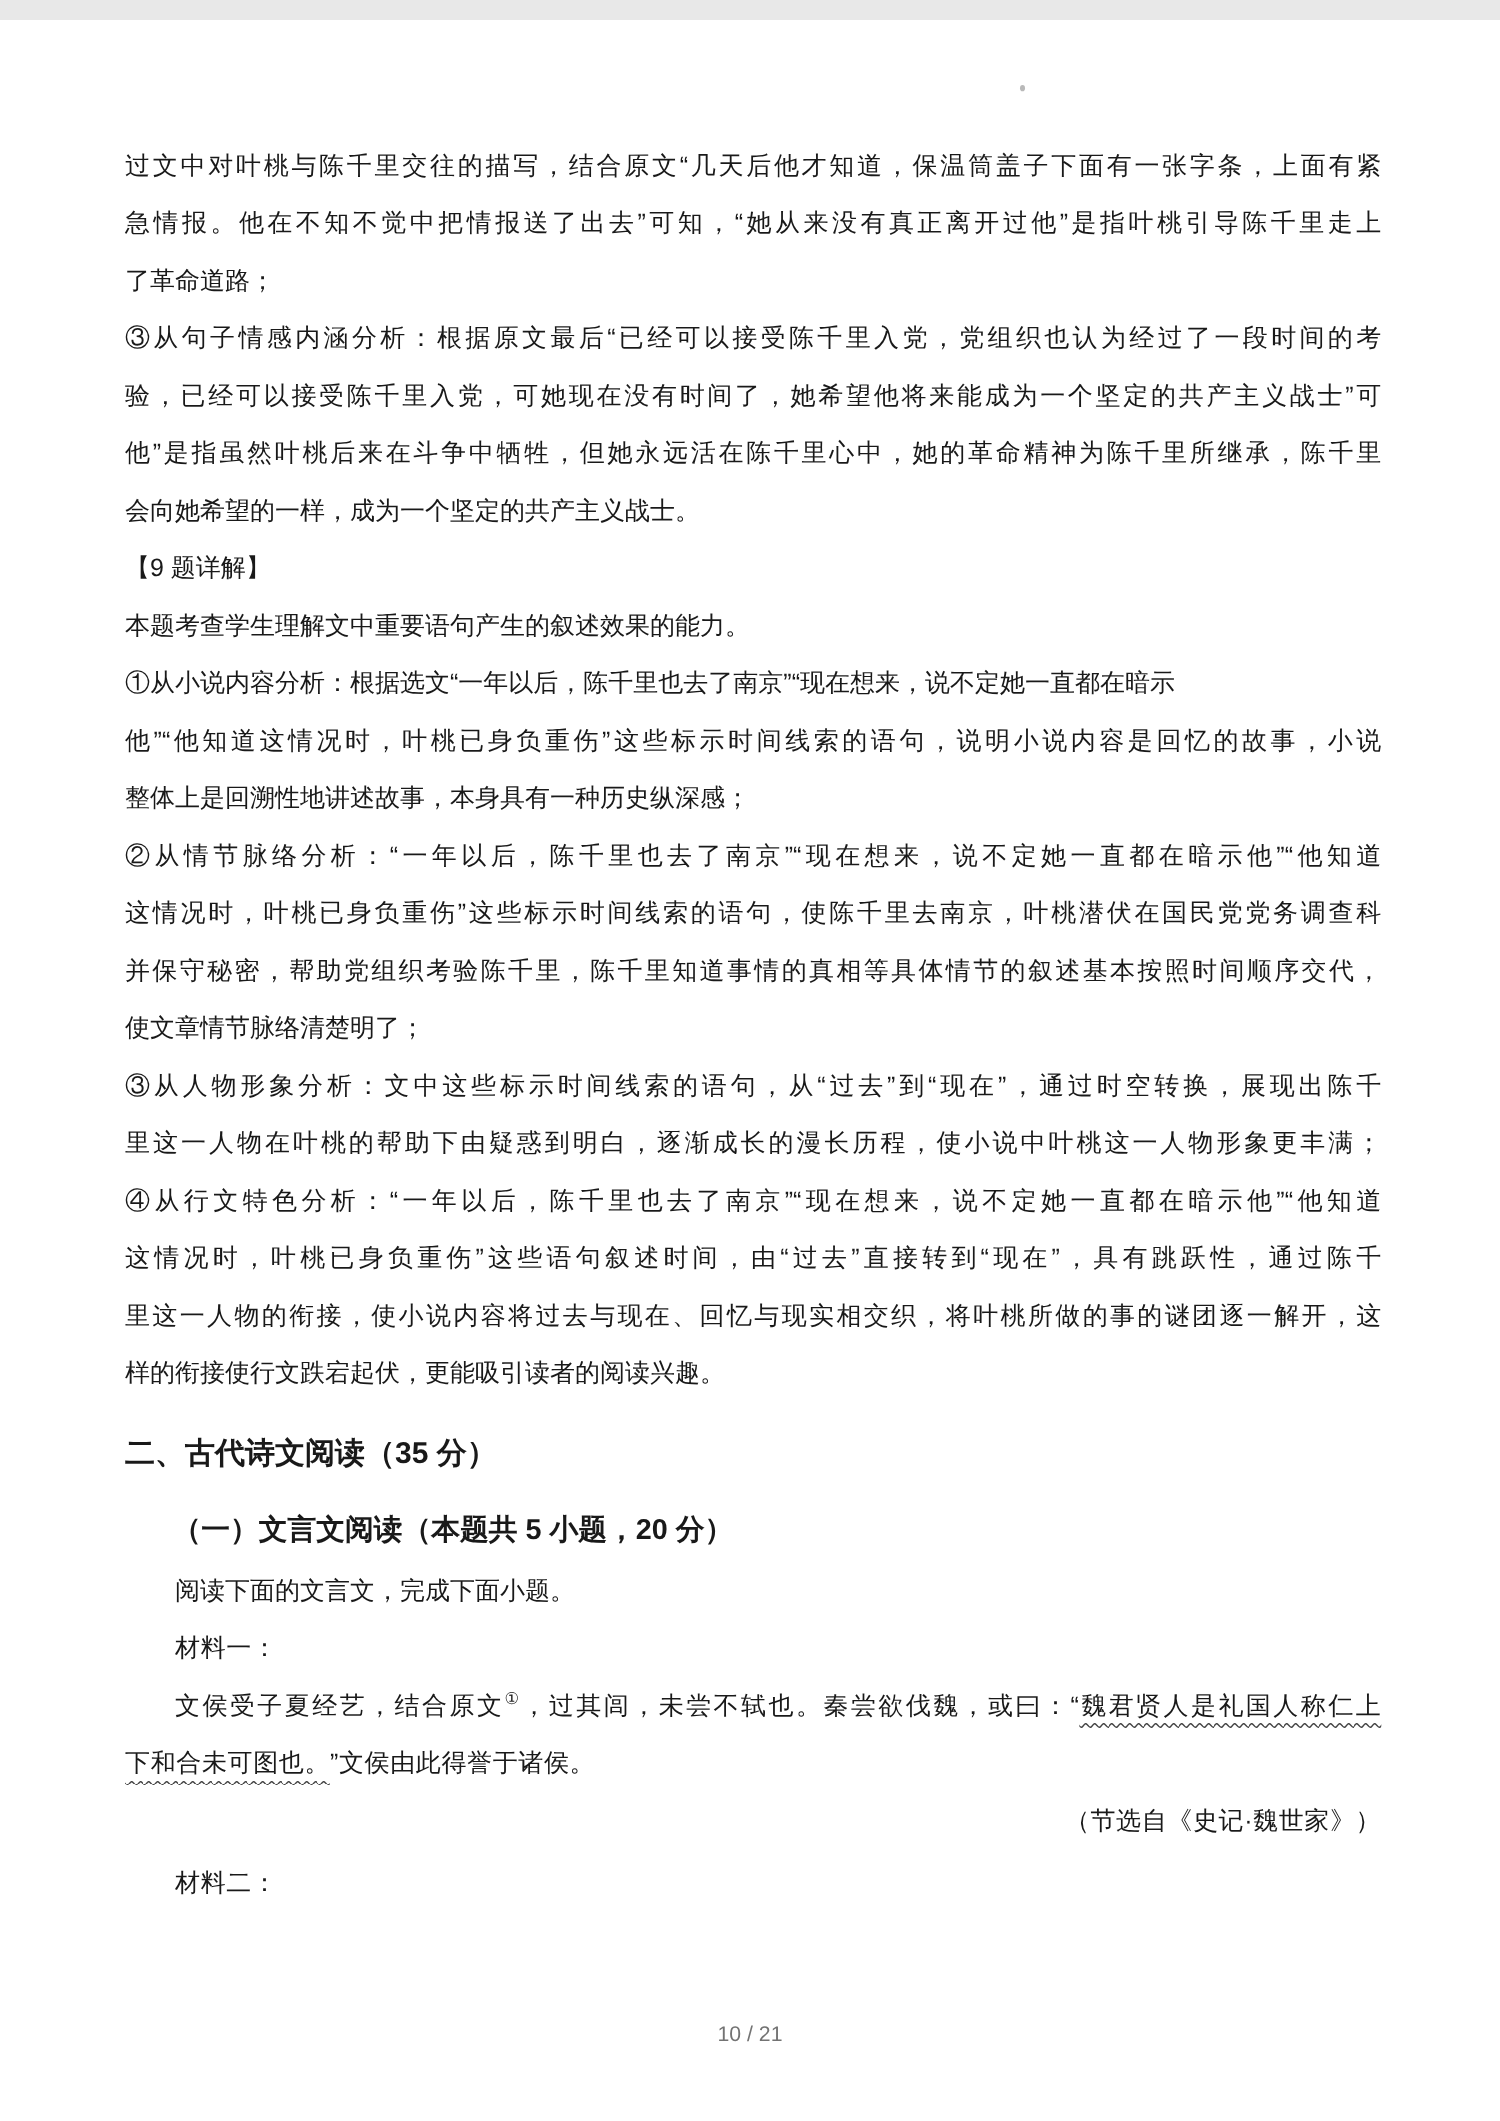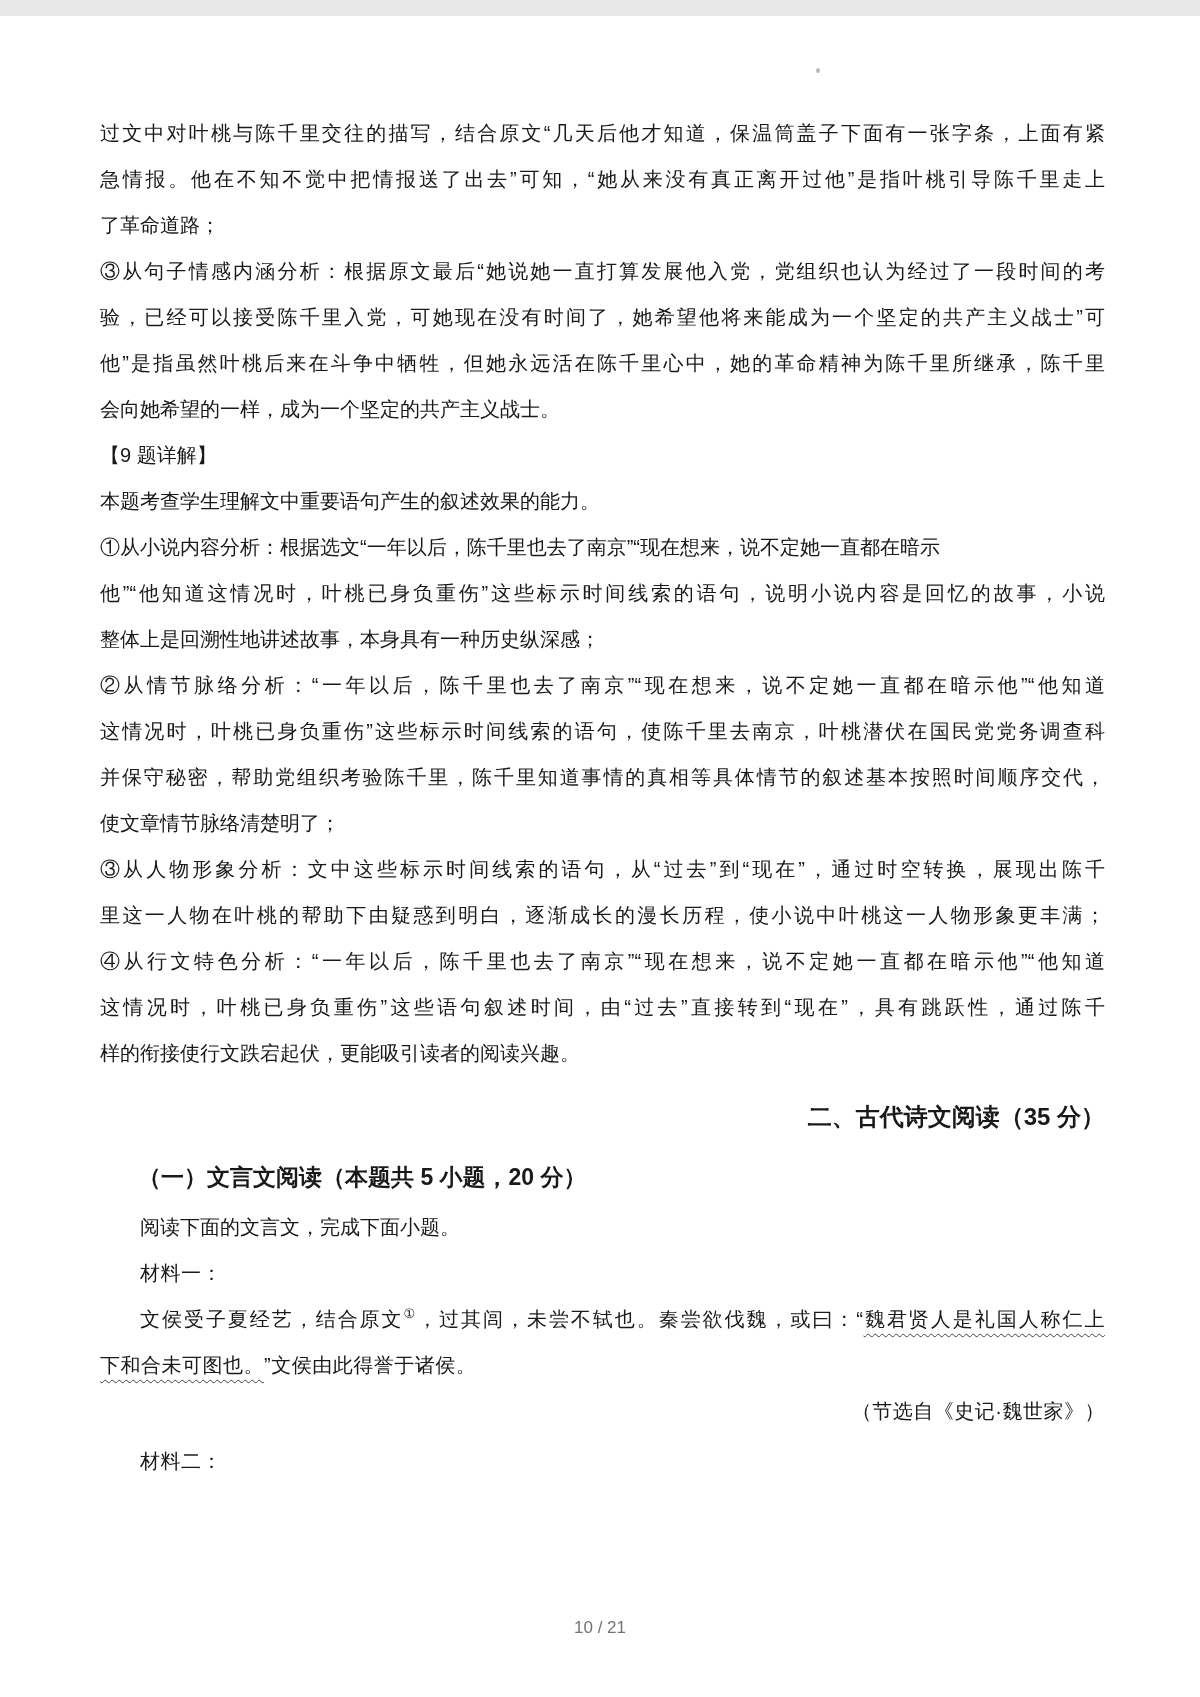--- a/index.html
+++ b/index.html
@@ -28,21 +28,20 @@
   .jl{ text-align-last:justify; }
   .indent{ text-indent:40px; }
   .pad{ padding-left:40px; }
   .h-main{
     margin-top:16px;
     font-size:24px;
     font-weight:bold;
     line-height:50px;
     height:50px;
     white-space:nowrap;
-    text-align:right;
   }
   .h-sub{
     margin-top:10px;
     padding-left:38px;
     font-size:23px;
     font-weight:bold;
     line-height:50px;
     height:50px;
     white-space:nowrap;
   }
@@ -84,38 +83,39 @@
 
 <div class="page">
 
   <div class="speck"></div>
 
   <div class="content">
 
     <div class="line jl">过文中对叶桃与陈千里交往的描写，结合原文“几天后他才知道，保温筒盖子下面有一张字条，上面有紧</div>
     <div class="line jl">急情报。他在不知不觉中把情报送了出去”可知，“她从来没有真正离开过他”是指叶桃引导陈千里走上</div>
     <div class="line">了革命道路；</div>
-    <div class="line jl">③从句子情感内涵分析：根据原文最后“她说她一直打算发展他入党，党组织也认为经过了一段时间的考</div>
+    <div class="line jl">③从句子情感内涵分析：根据原文最后“已经可以接受陈千里入党，党组织也认为经过了一段时间的考</div>
     <div class="line jl">验，已经可以接受陈千里入党，可她现在没有时间了，她希望他将来能成为一个坚定的共产主义战士”可</div>
     <div class="line jl">他”是指虽然叶桃后来在斗争中牺牲，但她永远活在陈千里心中，她的革命精神为陈千里所继承，陈千里</div>
     <div class="line">会向她希望的一样，成为一个坚定的共产主义战士。</div>
 
     <div class="line">【9 题详解】</div>
     <div class="line">本题考查学生理解文中重要语句产生的叙述效果的能力。</div>
     <div class="line">①从小说内容分析：根据选文“一年以后，陈千里也去了南京”“现在想来，说不定她一直都在暗示</div>
     <div class="line jl">他”“他知道这情况时，叶桃已身负重伤”这些标示时间线索的语句，说明小说内容是回忆的故事，小说</div>
     <div class="line">整体上是回溯性地讲述故事，本身具有一种历史纵深感；</div>
     <div class="line jl">②从情节脉络分析：“一年以后，陈千里也去了南京”“现在想来，说不定她一直都在暗示他”“他知道</div>
     <div class="line jl">这情况时，叶桃已身负重伤”这些标示时间线索的语句，使陈千里去南京，叶桃潜伏在国民党党务调查科</div>
     <div class="line jl">并保守秘密，帮助党组织考验陈千里，陈千里知道事情的真相等具体情节的叙述基本按照时间顺序交代，</div>
     <div class="line">使文章情节脉络清楚明了；</div>
     <div class="line jl">③从人物形象分析：文中这些标示时间线索的语句，从“过去”到“现在”，通过时空转换，展现出陈千</div>
     <div class="line jl">里这一人物在叶桃的帮助下由疑惑到明白，逐渐成长的漫长历程，使小说中叶桃这一人物形象更丰满；</div>
     <div class="line jl">④从行文特色分析：“一年以后，陈千里也去了南京”“现在想来，说不定她一直都在暗示他”“他知道</div>
     <div class="line jl">这情况时，叶桃已身负重伤”这些语句叙述时间，由“过去”直接转到“现在”，具有跳跃性，通过陈千</div>
+    <div class="line jl">里这一人物的衔接，使小说内容将过去与现在、回忆与现实相交织，将叶桃所做的事的谜团逐一解开，这</div>
     <div class="line">样的衔接使行文跌宕起伏，更能吸引读者的阅读兴趣。</div>
 
     <div class="h-main">二、古代诗文阅读（35 分）</div>
     <div class="h-sub">（一）文言文阅读（本题共 5 小题，20 分）</div>
 
     <div class="line pad gap-sm">阅读下面的文言文，完成下面小题。</div>
 
     <div class="line pad kai">材料一：</div>
 
     <div class="line kai jl indent">

